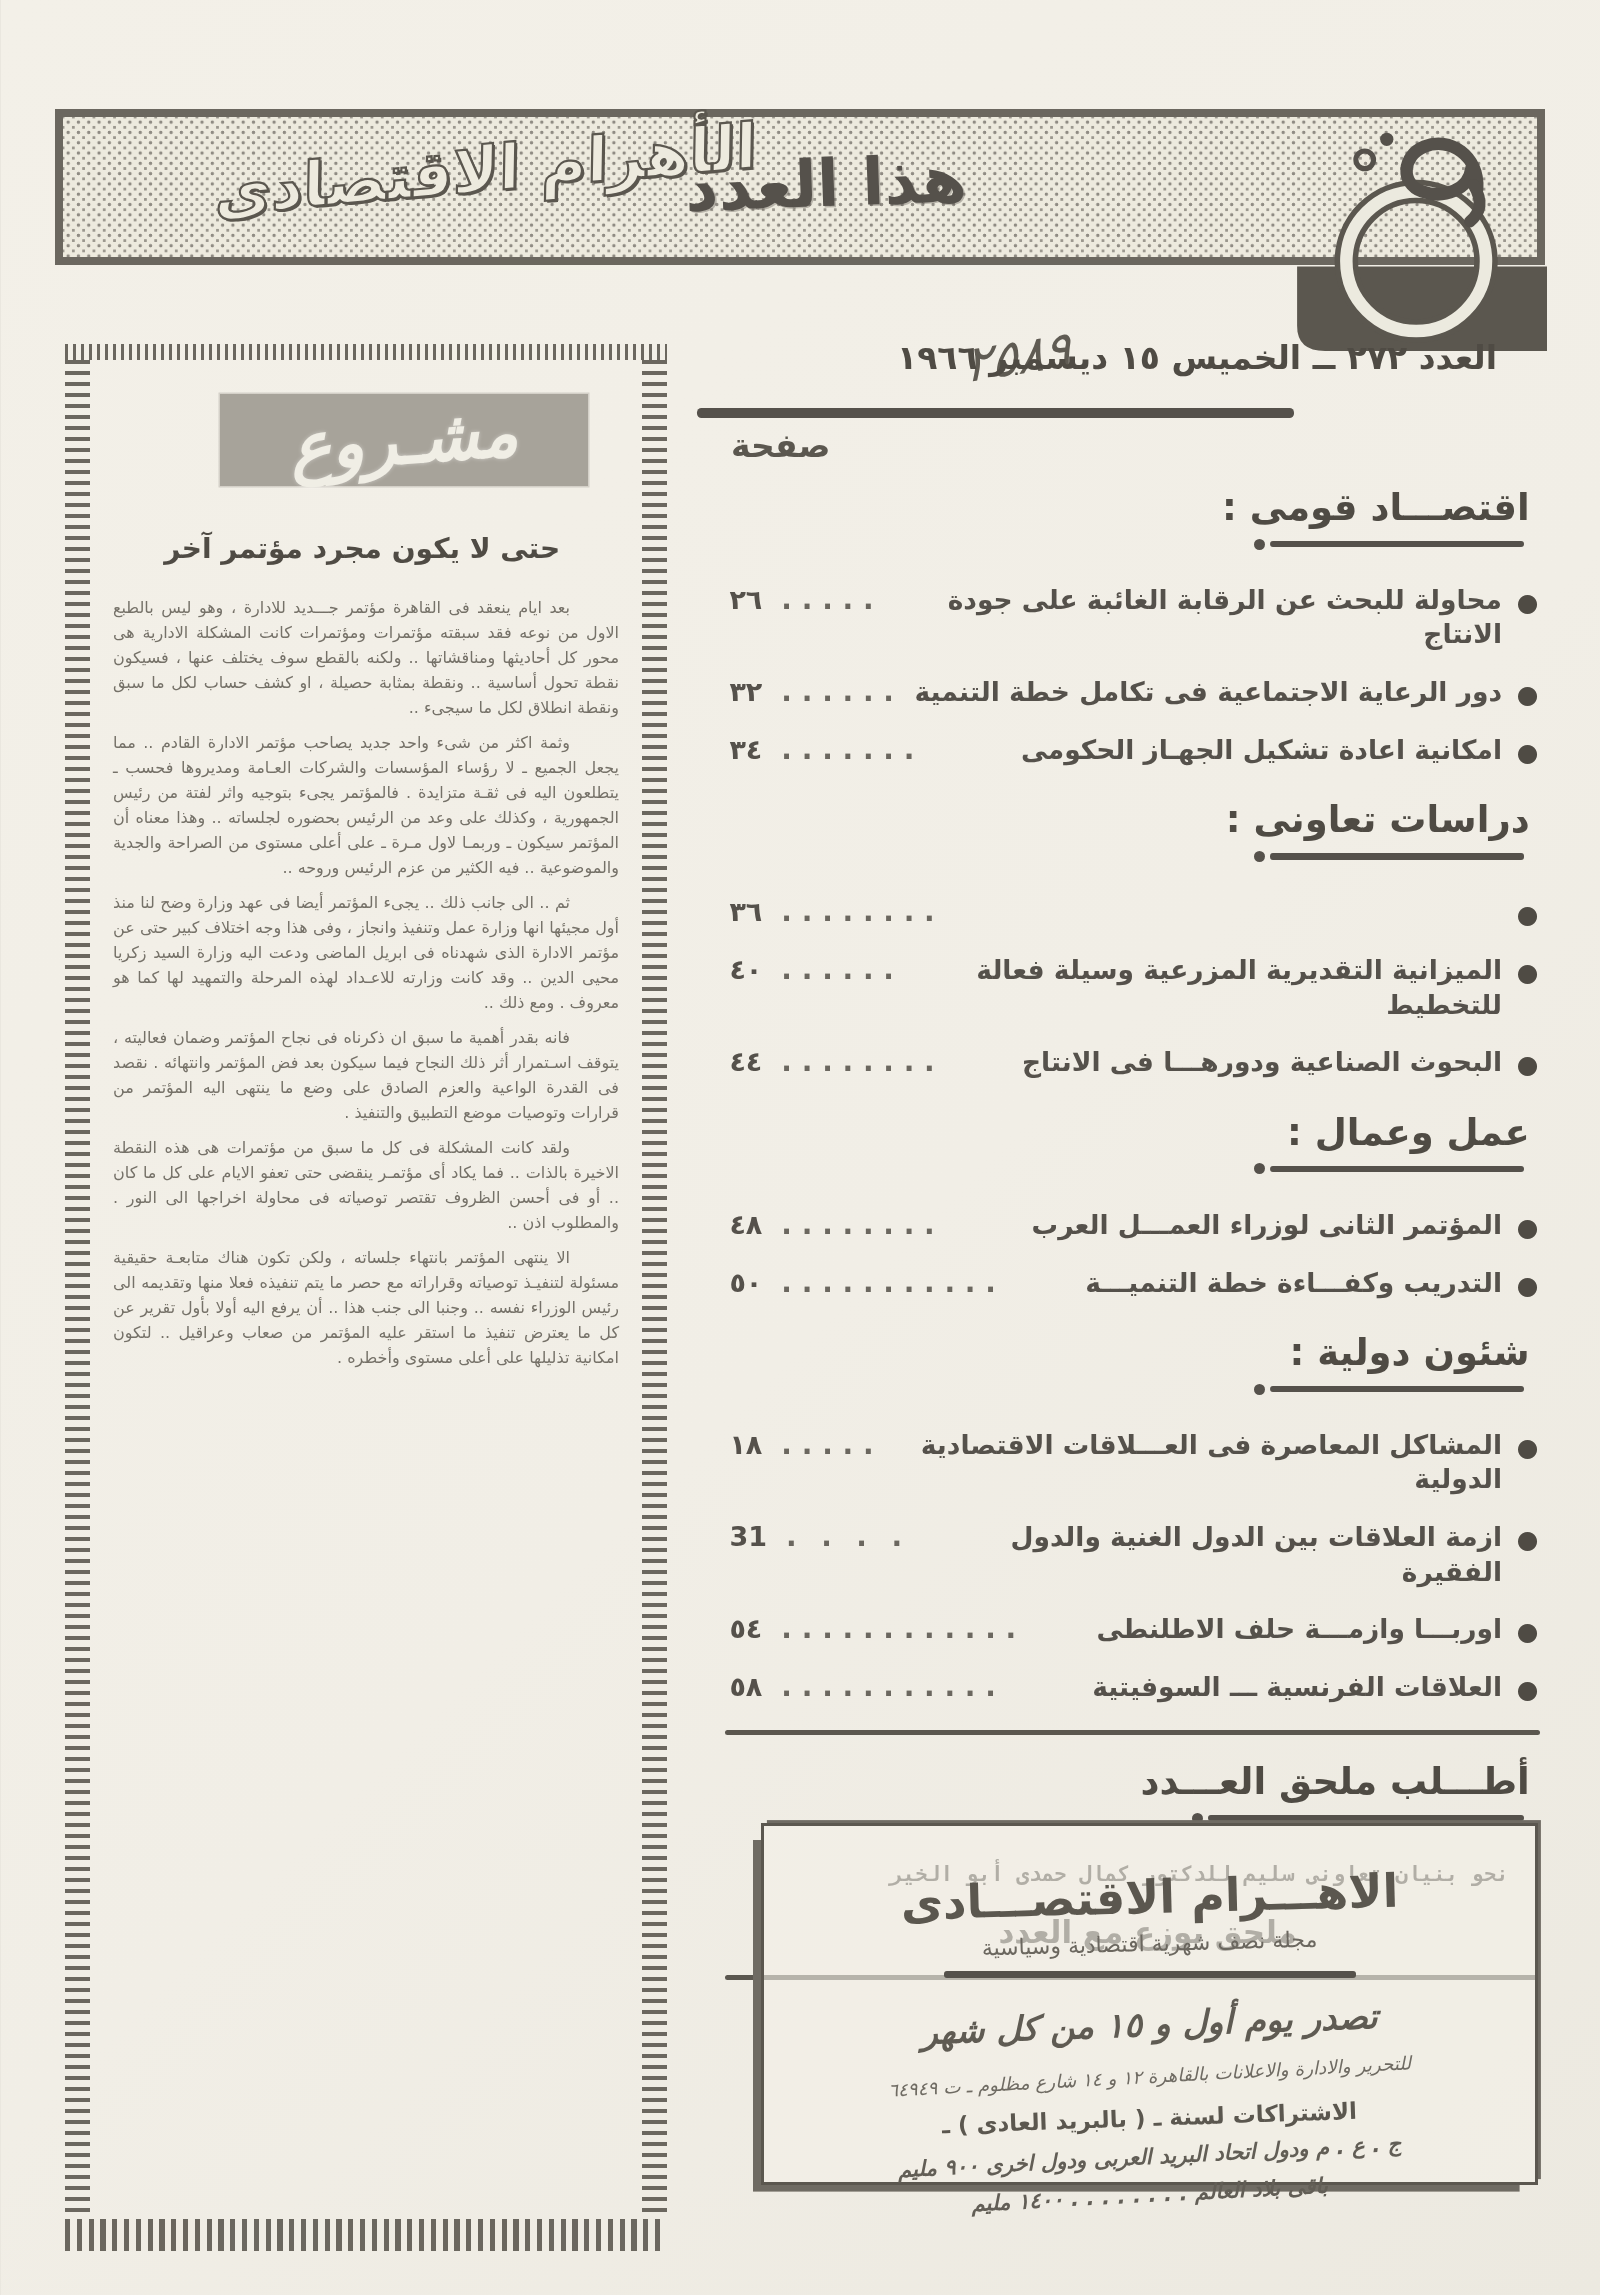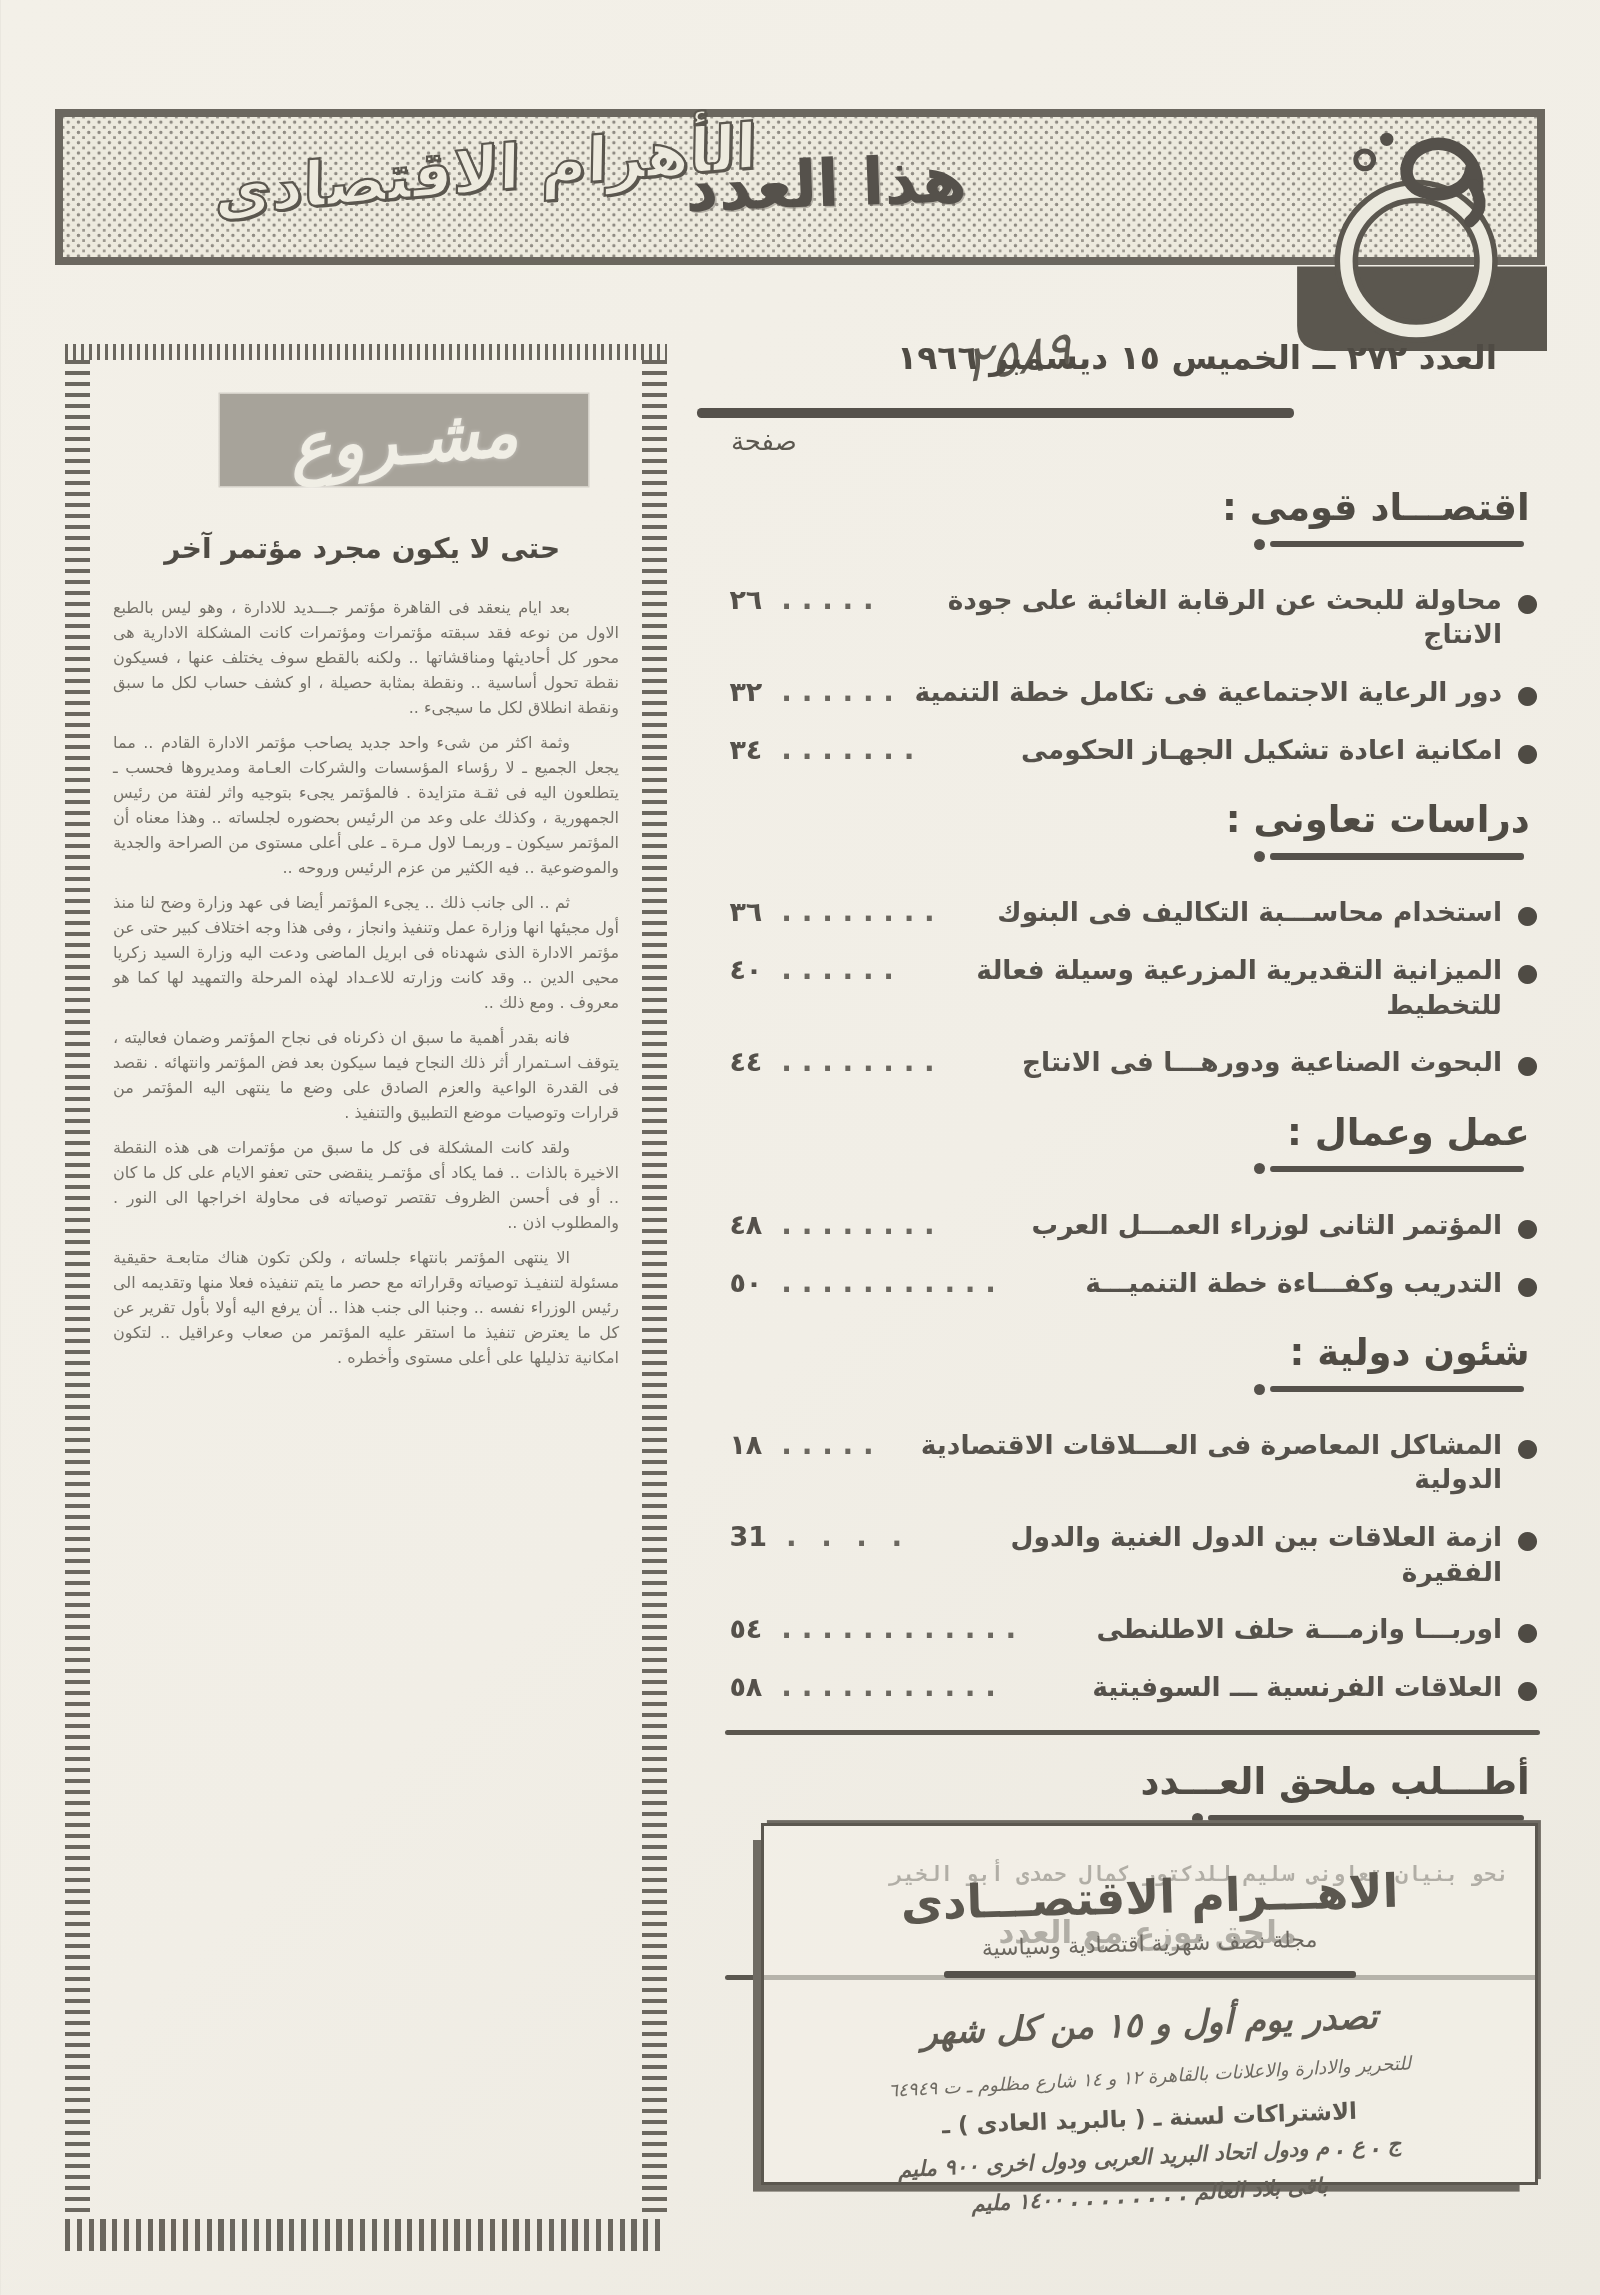--- a/index.html
+++ b/index.html
@@ -54,21 +54,21 @@
   .issue-underline{
     position:absolute;left:634px;top:291px;width:597px;height:9.6px;
     background:#55514b;border-radius:4.4px;
   }
   
   .toc{
     position:absolute;left:725px;top:430px;width:815px;direction:rtl;
   }
   .page-label{
     position:absolute;left:5.9px;top:-4.4px;
-    font-size:26px;font-weight:normal;color:#5b574f;
+    font-size:33px;font-weight:bold;color:#5b574f;
   }
   .toc-section{margin-top:31px;}
   .toc-section:first-of-type{margin-top:56px;}
   .toc-heading{
     font-size:37px;font-weight:bold;color:#4f4b44;
     text-align:right;padding-right:10.3px;letter-spacing:0.7px;
   }
   .heading-bar{
     margin:11.8px 16px 0 0;height:6.6px;width:254px;background:#55514b;
     margin-right:16px;margin-left:auto;position:relative;border-radius:2.9px;
@@ -223,21 +223,20 @@
           </div>
         </section>
         <section class="toc-section">
           <div class="toc-heading">دراسات تعاونى :</div>
           <div class="heading-bar"></div>
           <div class="toc-items">
             <div class="toc-item">
               <span class="toc-pageline"><span class="toc-pagenum">٣٦</span><span class="toc-dots">. . . . . . . .</span></span>
               <span class="toc-title">
                 <span class="toc-bullet">●</span>
-                <span>استخدام محاســـبة التكاليف فى البنوك</span>
               </span>
             </div>
             <div class="toc-item">
               <span class="toc-pageline"><span class="toc-pagenum">٤٠</span><span class="toc-dots">. . . . . .</span></span>
               <span class="toc-title">
                 <span class="toc-bullet">●</span>
                 <span>الميزانية التقديرية المزرعية وسيلة فعالة للتخطيط</span>
               </span>
             </div>
             <div class="toc-item">

